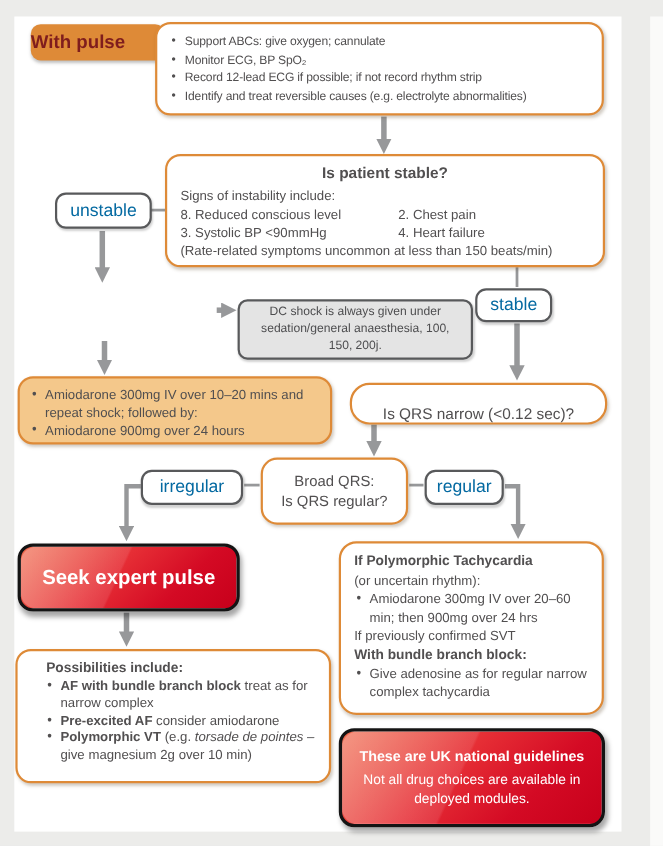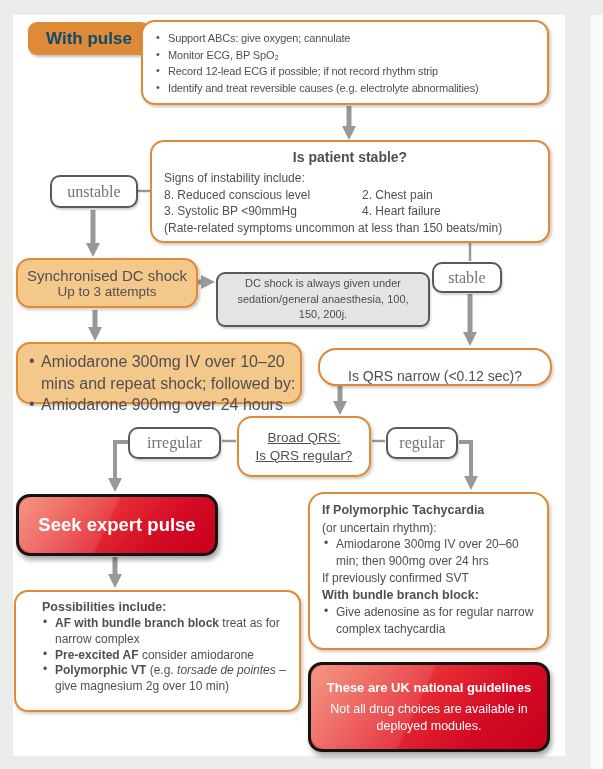--- a/index.html
+++ b/index.html
@@ -7,53 +7,53 @@
           font-family:"Liberation Sans","DejaVu Sans",sans-serif;color:#514F50;}
   .panel{position:absolute;left:13px;top:15px;width:552px;height:741px;background:#FFFFFF;}
   .rightstrip{position:absolute;left:591px;top:15px;width:12px;height:754px;background:#FAFAF9;}
 
   .abs{position:absolute;box-sizing:border-box;}
   .obox{background:#FFFFFF;border:2.5px solid #DE8A37;border-radius:14px;
         box-shadow:1.5px 2px 3px rgba(90,70,40,0.28);}
   .obox.fill{background:#F4C88B;}
   .tag{background:#FFFFFF;border:2.5px solid #58595B;border-radius:10px;
        display:flex;align-items:center;justify-content:center;
-       font-size:16px;color:#737373;box-shadow:1px 2px 2px rgba(0,0,0,0.18);font-family:Liberation Serif, serif;}
+       font-size:16px;color:#0369a1;box-shadow:1px 2px 2px rgba(0,0,0,0.18);}
   .graynote{background:#E4E4E4;border:2px solid #58595B;border-radius:9px;
         display:flex;align-items:center;justify-content:center;text-align:center;
         font-size:11px;line-height:1.4;color:#4D4D4F;box-shadow:1px 2px 2px rgba(0,0,0,0.18);}
   .redbox{border:3px solid #141414;border-radius:14px;color:#FFFFFF;
         background:linear-gradient(135deg,#EF6A4D 0%,#E62E35 42%,#D40A24 72%,#C7001B 100%);
         box-shadow:2px 4px 5px rgba(0,0,0,0.35);overflow:hidden;}
   .redbox::before{content:"";position:absolute;inset:0;border-radius:inherit;
         background:linear-gradient(115deg,rgba(255,255,255,0.30) 0%,rgba(255,255,255,0.10) 45%,rgba(255,255,255,0) 46%);}
   .redbox > *{position:relative;}
 
-  .orangetab{background:#DE8A37;border-radius:9px;display:flex;align-items:center;justify-content:center;
-        color:#0c4a6e;font-weight:bold;font-size:17px;box-shadow:1px 2px 3px rgba(0,0,0,0.25);}
+  .orangetab{background:#DE8A37;border-radius:9px;display:flex;align-items:center;justify-content:flex-start;
+        color:#7f1d1d;font-weight:bold;font-size:17px;box-shadow:1px 2px 3px rgba(0,0,0,0.25);}
 
   ul.blist{list-style:none;margin:0;padding:0;}
   ul.blist li{position:relative;padding-left:13px;}
   ul.blist li::before{content:"\2022";position:absolute;left:1px;top:-1px;}
 
   .support{padding:8px 8px 6px 12px;font-size:11px;line-height:1.5;letter-spacing:-0.15px;}
 
   .psbox{padding:6px 12px 4px 12px;font-size:12px;line-height:1.38;}
   .psbox .title{text-align:center;font-weight:bold;font-size:14px;margin-bottom:3px;}
   .psbox .grid{display:grid;grid-template-columns:198px auto;}
 
   .dcshock{display:flex;flex-direction:column;align-items:center;justify-content:center;text-align:center;}
   .dcshock .l1{font-size:15px;}
   .dcshock .l2{font-size:13.5px;}
 
-  .amio{padding:7px 4px 6px 10px;font-size:16px;line-height:1.35;}
+  .amio{padding:7px 4px 6px 10px;font-size:12px;line-height:1.35;}
 
   .center-one{display:flex;align-items:flex-end;justify-content:center;font-size:14px;text-align:center;}
   .center-two{display:flex;flex-direction:column;align-items:center;justify-content:center;
-        font-size:13.5px;line-height:1.3;text-align:center;text-decoration:underline;}
+        font-size:13.5px;line-height:1.3;text-align:center;}
 
   .seek{display:flex;align-items:center;justify-content:center;font-weight:bold;font-size:18.5px;}
 
   .poss{padding:7px 4px 6px 26px;font-size:12px;line-height:1.33;}
   .poss .title{font-weight:bold;font-size:12.5px;}
 
   .vt{padding:8px 4px 6px 12px;font-size:12px;line-height:1.4;}
   .vt .bold{font-weight:bold;font-size:12.5px;}
   .vt .li{position:relative;padding-left:14px;}
   .vt .li::before{content:"\2022";position:absolute;left:2px;top:-1px;}
@@ -118,24 +118,20 @@
       <div>3. Systolic BP &lt;90mmHg</div>
       <div>4. Heart failure</div>
     </div>
     <div>(Rate-related symptoms uncommon at less than 150 beats/min)</div>
   </div>
 
   <div class="abs tag" style="left:50px;top:175px;width:88px;height:33px;">
     <span>unstable</span>
   </div>
 
-  <div class="abs obox fill dcshock" style="left:16px;top:258px;width:182px;height:50px;">
-    <div class="l1">Synchronised DC shock</div>
-    <div class="l2">Up to 3 attempts</div>
-  </div>
 
   <div class="abs graynote" style="left:216px;top:272px;width:214px;height:55px;padding:2px 14px;">
     <span>DC shock is always given under sedation/general anaesthesia, 100, 150, 200j.</span>
   </div>
 
   <div class="abs tag" style="left:432px;top:262px;width:70px;height:31px;">
     <span>stable</span>
   </div>
 
   <div class="abs obox fill amio" style="left:16px;top:342px;width:286px;height:62px;">

